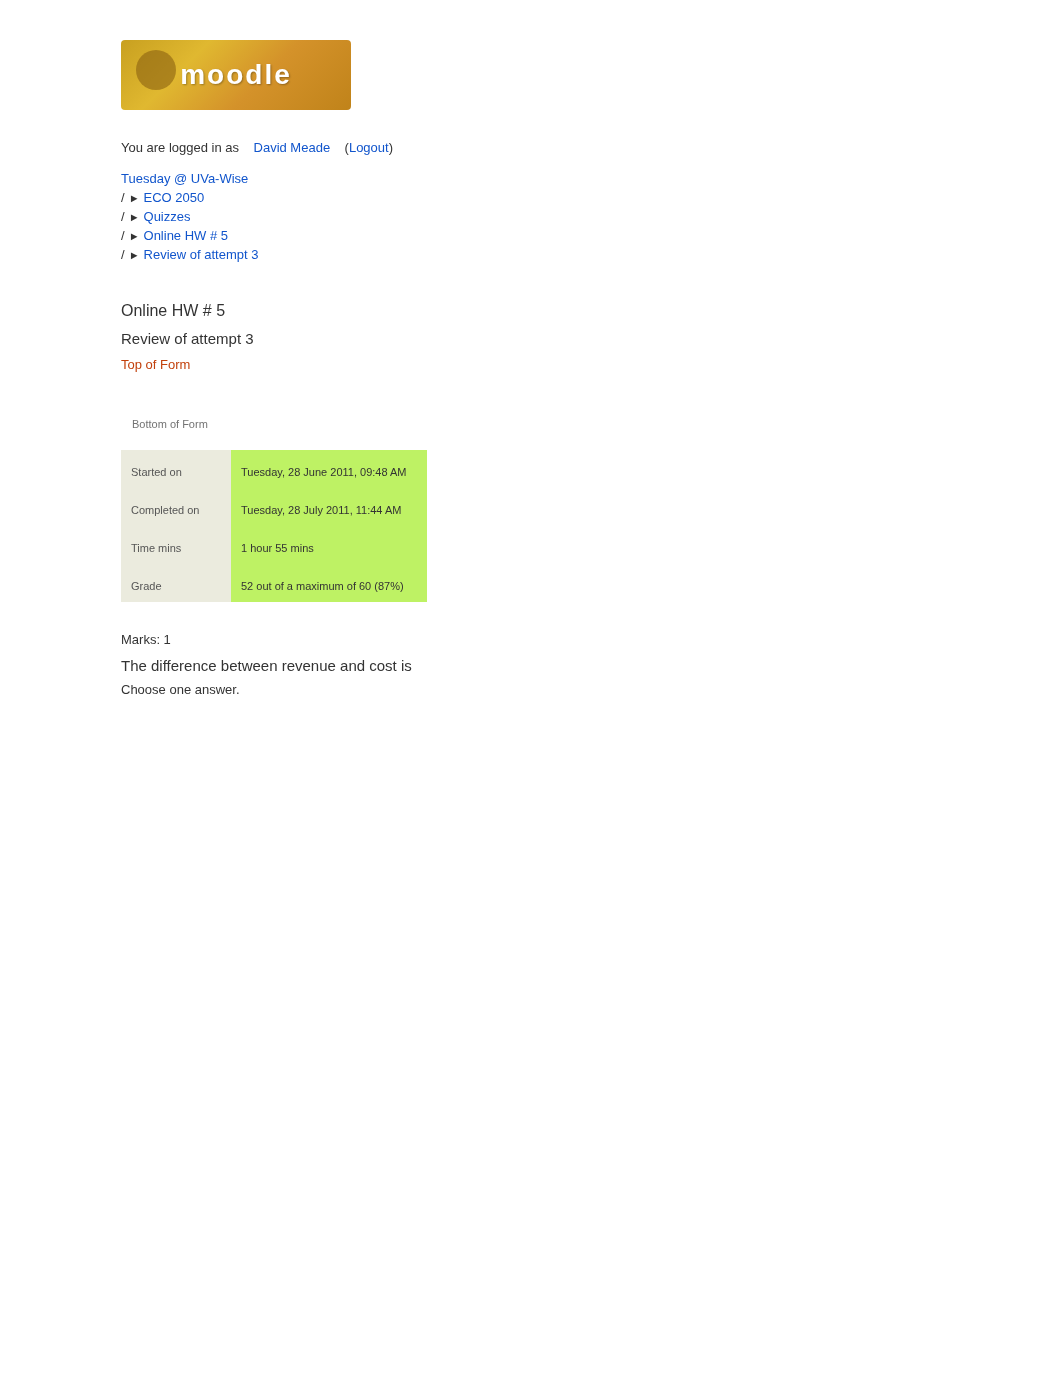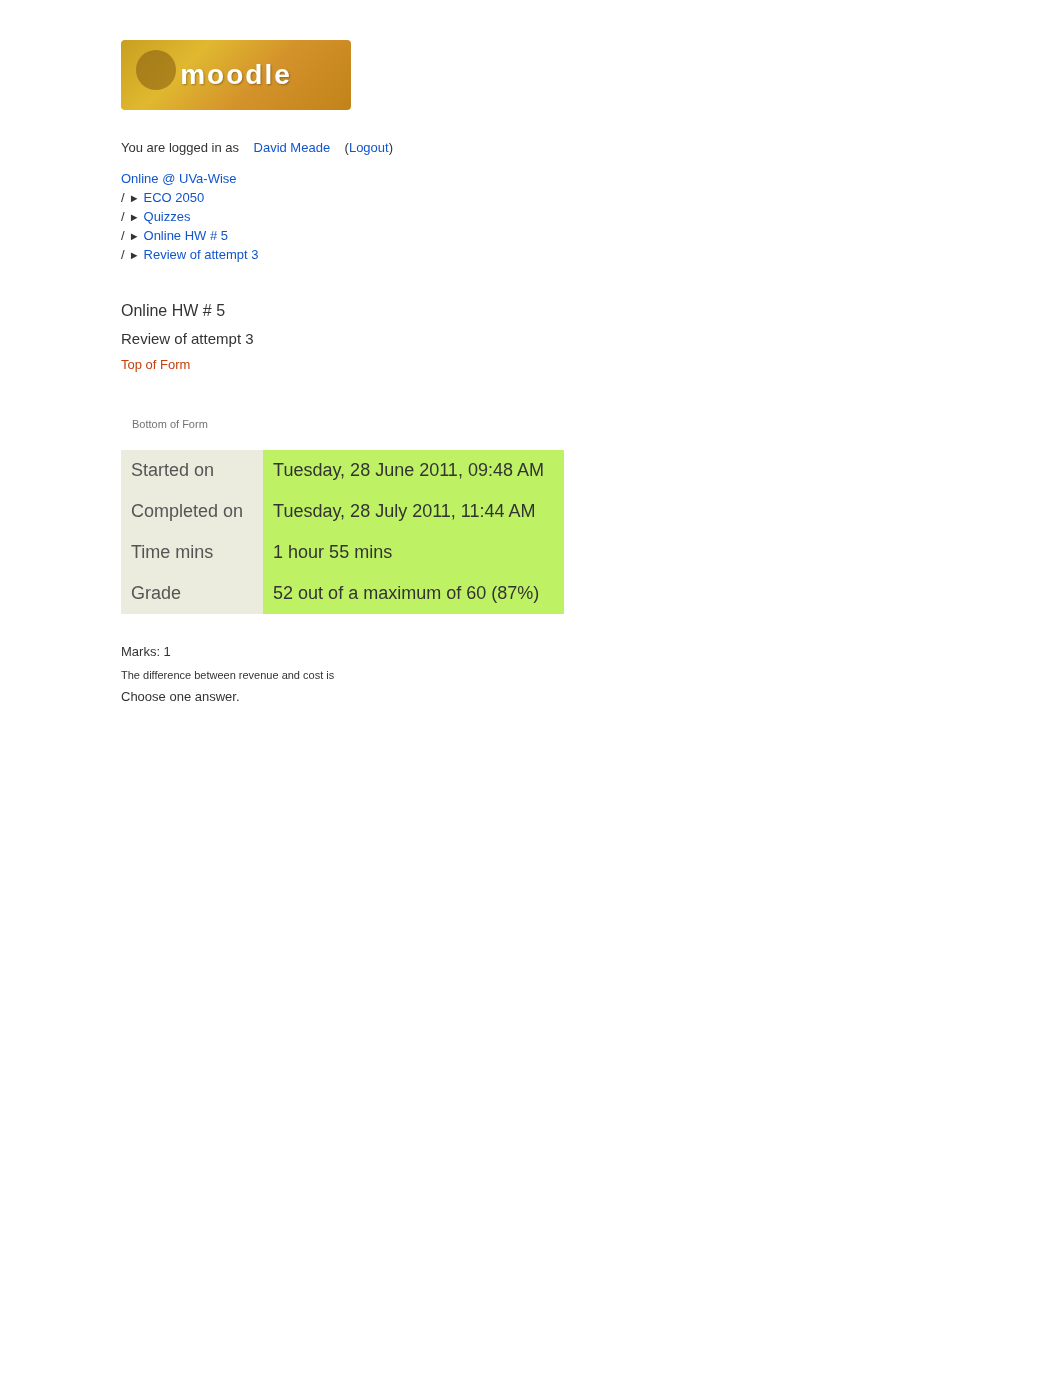--- a/index.html
+++ b/index.html
@@ -145,23 +145,23 @@
       margin-left: 11px;
     }
 
     .summary-table {
       border-collapse: collapse;
       margin-bottom: 30px;
       width: auto;
     }
 
     .summary-table td {
-      padding: 10px 20px 10px 10px;
+      padding: 16px 20px 10px 10px;
       vertical-align: top;
-      font-size: 18px;
+      font-size: 11px;
     }
 
     .summary-table tr:nth-child(odd) {
       background-color: #f5f5f0;
     }
 
     .summary-table tr:nth-child(even) {
       background-color: #f5f5f0;
     }
 
@@ -189,21 +189,21 @@
       font-weight: normal;
     }
 
     .marks-label {
       font-size: 13px;
       color: #333;
       margin-bottom: 10px;
     }
 
     .question-text {
-      font-size: 11px;
+      font-size: 15px;
       color: #333;
       margin-bottom: 8px;
     }
 
     .choose-answer {
       font-size: 13px;
       color: #333;
     }
   </style>
 </head>
@@ -220,21 +220,21 @@
     &nbsp;&nbsp;
     <a href="#">David Meade</a>
     &nbsp;&nbsp;
     (<a href="#">Logout</a>)
   </div>
 
 
   <div class="breadcrumb-area">
 
     <div class="breadcrumb-item">
-      <a href="#">Online @ UVa-Wise</a>
+      <a href="#">Tuesday @ UVa-Wise</a>
     </div>
 
     <div class="breadcrumb-item">
       <span class="separator">/</span>
       <span class="arrow">►</span>
       <a href="#">ECO 2050</a>
     </div>
 
     <div class="breadcrumb-item">
       <span class="separator">/</span>

